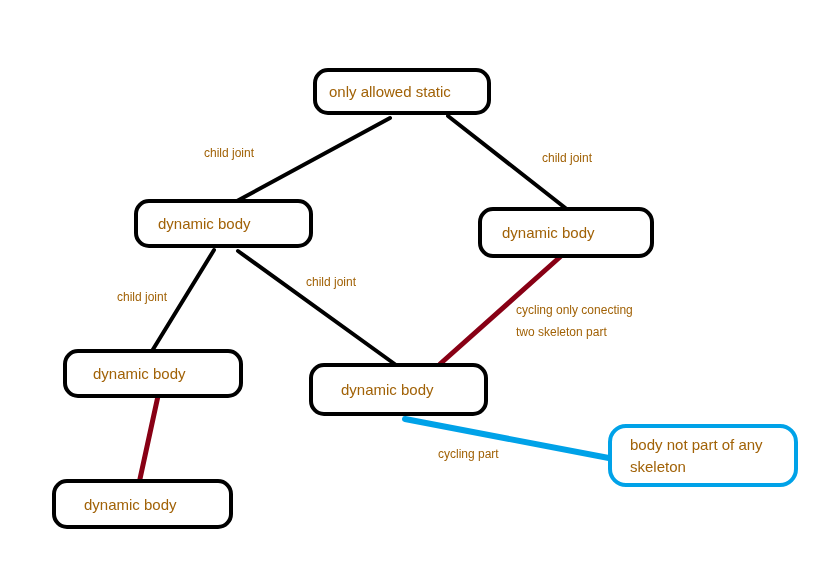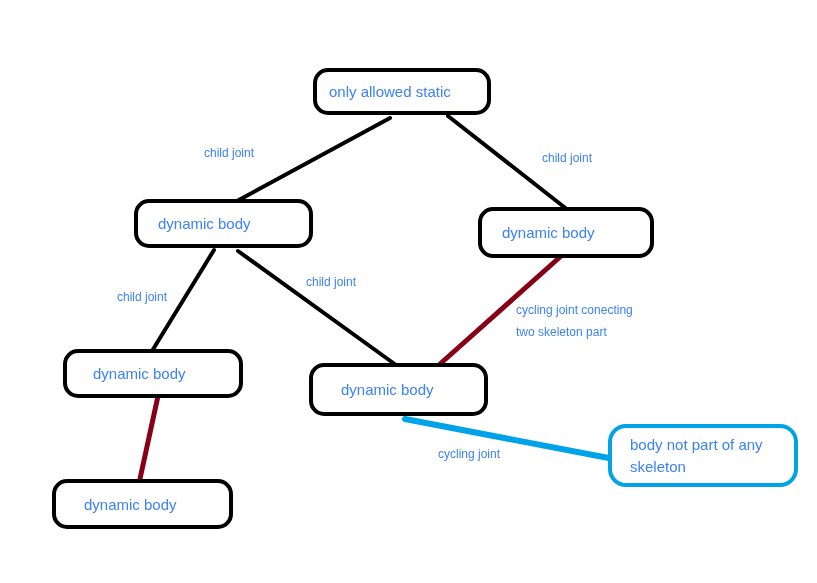--- a/index.html
+++ b/index.html
@@ -6,21 +6,21 @@
     margin: 0;
     padding: 0;
     background: #ffffff;
   }
   .canvas {
     position: relative;
     width: 817px;
     height: 583px;
     background: #ffffff;
     font-family: "Liberation Sans", sans-serif;
-    color: #3b82f6;
+    color: #a16207;
     overflow: hidden;
   }
   .edges {
     position: absolute;
     left: 0;
     top: 0;
     z-index: 1;
   }
   .node {
     position: absolute;
@@ -104,18 +104,18 @@
   </div>
 
   <div class="edge-label" style="left:204px; top:142px;">child joint</div>
 
   <div class="edge-label" style="left:542px; top:147px;">child joint</div>
 
   <div class="edge-label" style="left:117px; top:286px;">child joint</div>
 
   <div class="edge-label" style="left:306px; top:271px;">child joint</div>
 
-  <div class="edge-label" style="left:516px; top:299px; width:180px;">cycling joint conecting
+  <div class="edge-label" style="left:516px; top:299px; width:180px;">cycling only conecting
 two skeleton  part</div>
 
-  <div class="edge-label" style="left:438px; top:443px;">cycling joint</div>
+  <div class="edge-label" style="left:438px; top:443px;">cycling part</div>
 
 </div>
 
 </body></html>

